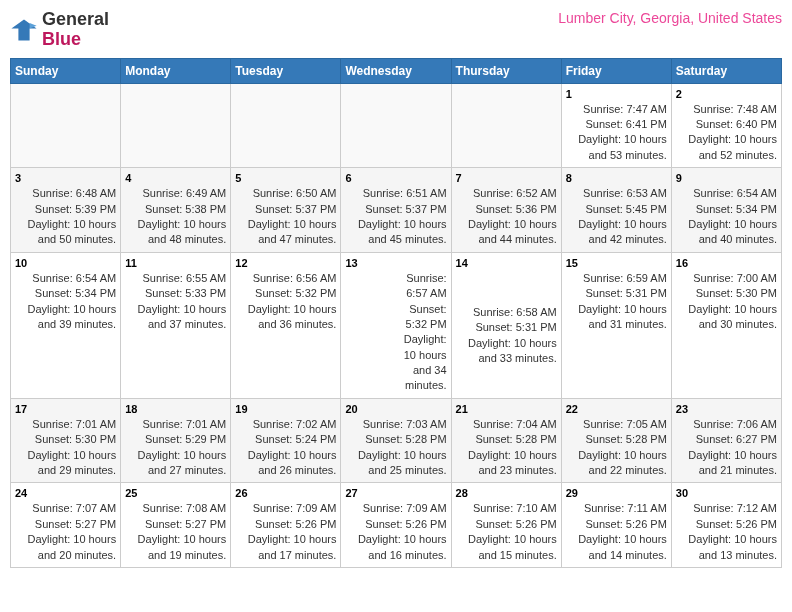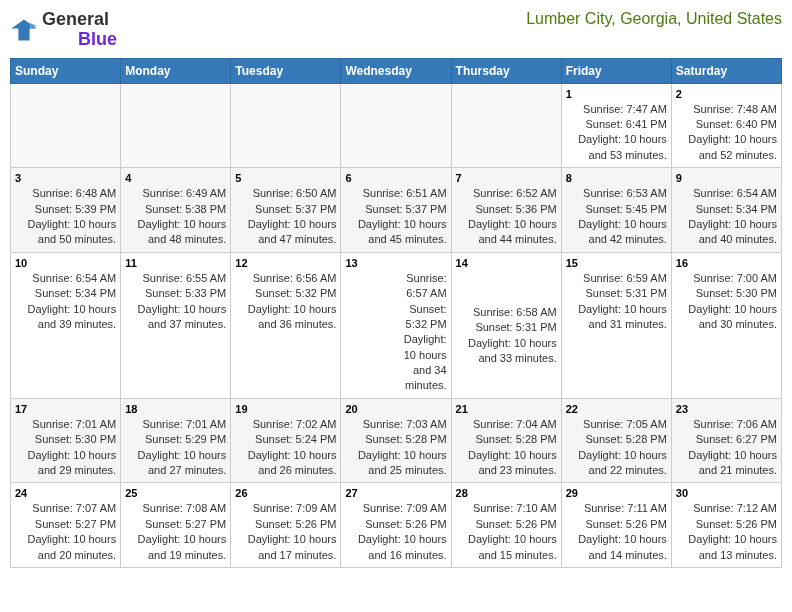--- a/index.html
+++ b/index.html
@@ -21,37 +21,37 @@
       display: flex;
       align-items: center;
       gap: 4px;
     }
     .logo-text {
       font-size: 18px;
       font-weight: bold;
       line-height: 1.1;
     }
     .logo-text .general { color: #333; }
-    .logo-text .blue { color: #6d28d9; margin-left: 36px; }
+    .logo-text .blue { color: #be185d; }
     .logo-bird {
       width: 28px;
       height: 28px;
     }
     .title-block {
       text-align: right;
     }
     .month-title {
       font-size: 36px;
       font-weight: 300;
       color: #222;
       line-height: 1.1;
     }
     .location {
-      font-size: 16px;
-      color: #4d7c0f;
+      font-size: 14px;
+      color: #ec4899;
     }
     .calendar {
       width: 100%;
       border-collapse: collapse;
       font-size: 10.5px;
       border-radius: 32px;
     }
     .calendar thead th {
       background-color: #3579b8;
       color: #fff;

